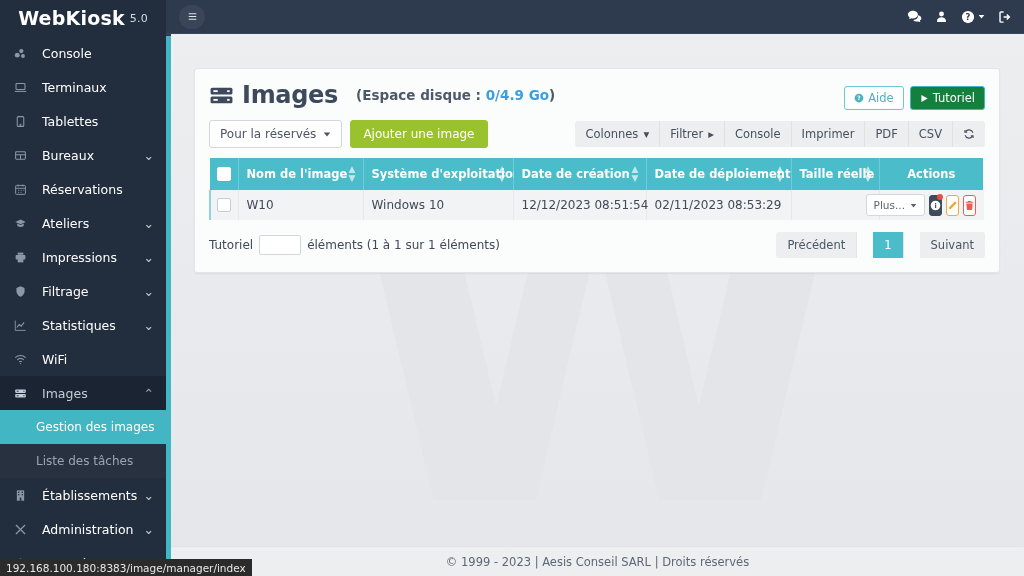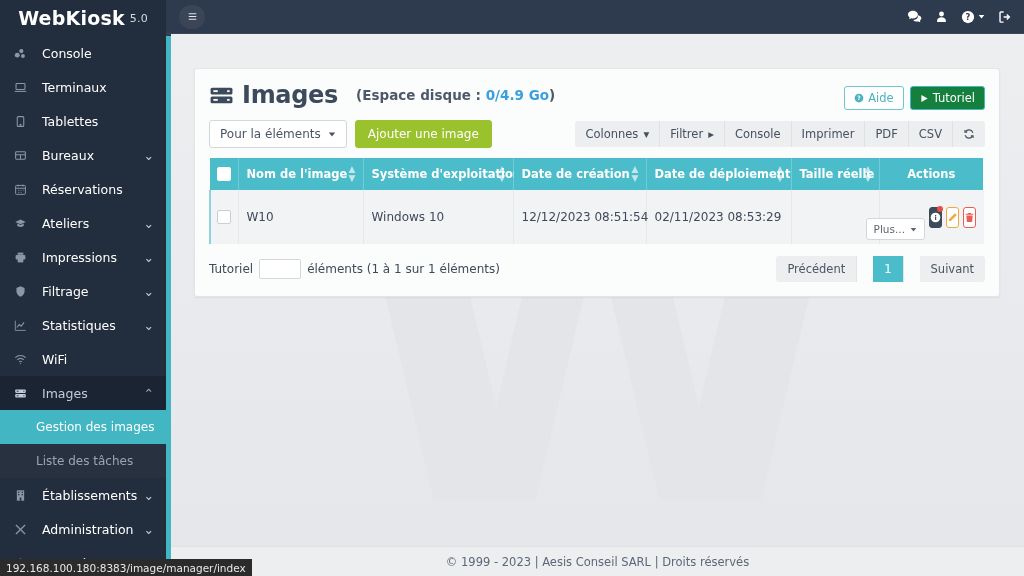--- a/index.html
+++ b/index.html
@@ -154,21 +154,21 @@
   .ck {
     width: 14px; height: 14px; background: #fff; border: 1px solid #c9ced4;
     border-radius: 2px; display: inline-block; vertical-align: middle; cursor: pointer;
   }
   .ck.w { border-color: #ffffff; }
 
   .act-row { display: flex; gap: 4px; justify-content: flex-end; align-items: center; }
   .btn-plus {
     background: #fff; border: 1px solid #d3d7dc; color: #5a6472;
     font-size: 10.5px; border-radius: 3px; padding: 4px 7px;
-    display: flex; align-items: center; gap: 5px; cursor: pointer; font-family: inherit; margin-top: 24px;
+    display: flex; align-items: center; gap: 5px; cursor: pointer; font-family: inherit;
   }
   .ibtn {
     width: 23px; height: 21px; border-radius: 3px; display: flex;
     align-items: center; justify-content: center; cursor: pointer;
     border: 1px solid transparent; position: relative;
   }
   .ibtn.info { background: #3d4a5c; border-color: #3d4a5c; color: #fff; }
   .ibtn.info .dot {
     position: absolute; right: -2px; top: -2px; width: 6px; height: 6px;
     border-radius: 50%; background: #e8513f;
@@ -469,21 +469,21 @@
               <path d="M1.5 1 8.5 5l-7 4z"></path>
             </svg>
         </span>
         <span>Tutoriel</span>
       </button>
     </div>
   </div>
 
   <div class="toolbar">
     <button class="btn-select">
-      <span>Pour la éléments</span>
+      <span>Pour la réservés</span>
       <span>
         <svg width="8" height="8" viewBox="0 0 10 10" fill="currentColor">
             <path d="M1 3h8L5 8z"></path>
           </svg>
       </span>
     </button>
     <button class="btn-green">Ajouter une image</button>
 
     <div class="btn-group">
       <button class="bg-btn">

